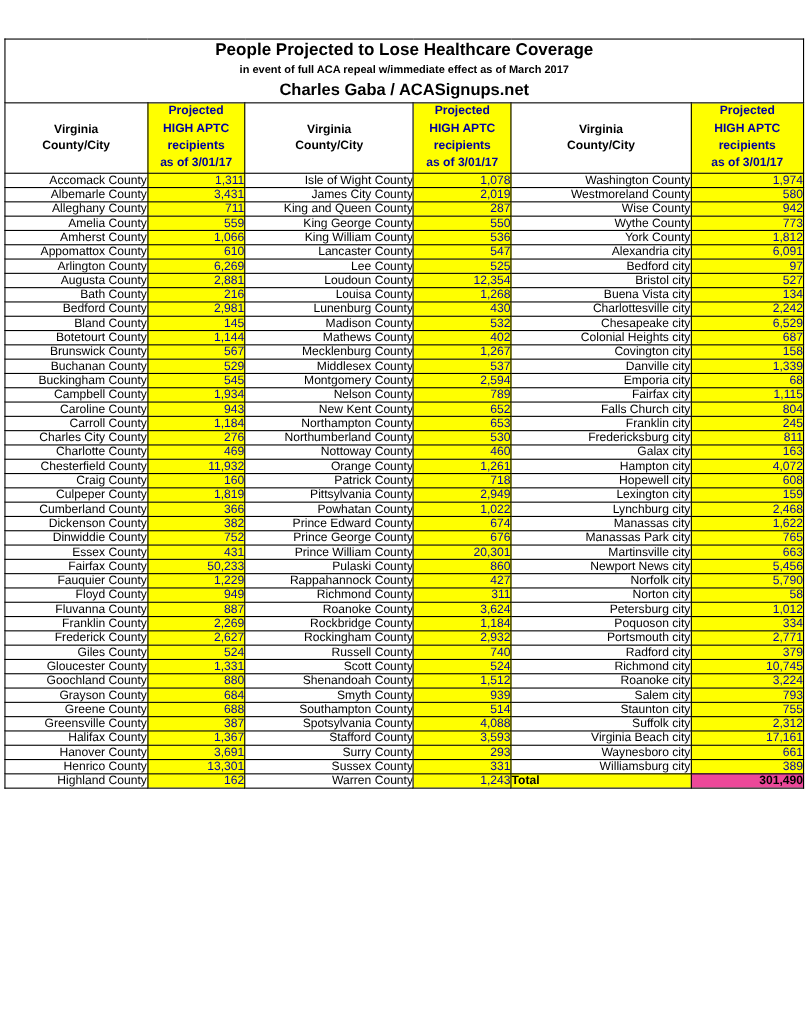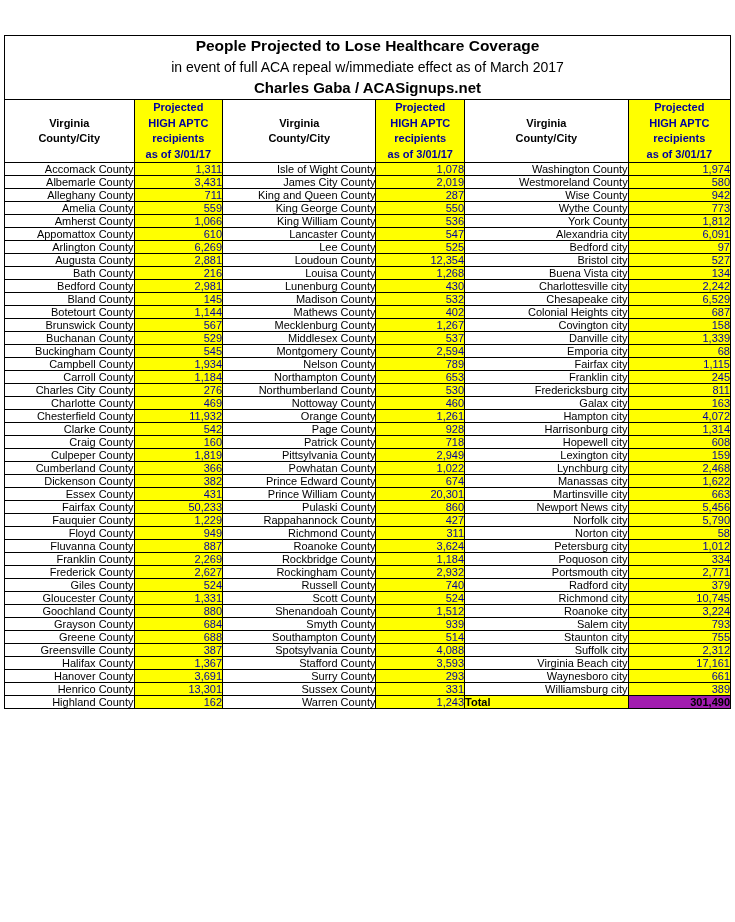--- a/index.html
+++ b/index.html
@@ -36,22 +36,22 @@
     text-align: center;
     padding: 6px 4px 7px 4px;
     background: #ffffff;
   }
   .title-line1 {
     font-size: 15.5px;
     font-weight: bold;
     line-height: 1.35;
   }
   .title-line2 {
-    font-size: 14px;
-    font-weight: normal;
+    font-size: 10px;
+    font-weight: bold;
     line-height: 1.45;
   }
   .title-line3 {
     font-size: 15px;
     font-weight: bold;
     line-height: 1.45;
   }
   th.hdr-name {
     background: #ffffff;
     text-align: center;
@@ -87,21 +87,21 @@
   }
   td.total-label {
     background: #ffff00;
     text-align: left;
     padding: 1px 5px 1px 2px;
     font-size: 11.5px;
     font-weight: bold;
     color: #000000;
   }
   td.total-val {
-    background: #a21caf;
+    background: #ec4899;
     text-align: right;
     padding: 1px 5px 1px 2px;
     font-size: 11.5px;
     font-weight: bold;
     color: #000000;
   }
   col.c-name { width: 114px; }
   col.c-val  { width: 78px; }
   col.c-name2 { width: 135px; }
   col.c-val2  { width: 78px; }
@@ -285,20 +285,28 @@
         </tr>
         <tr>
           <td class="name">Campbell County</td>
           <td class="val">1,934</td>
           <td class="name">Nelson County</td>
           <td class="val">789</td>
           <td class="name">Fairfax city</td>
           <td class="val">1,115</td>
         </tr>
         <tr>
+          <td class="name">Caroline County</td>
+          <td class="val">943</td>
+          <td class="name">New Kent County</td>
+          <td class="val">652</td>
+          <td class="name">Falls Church city</td>
+          <td class="val">804</td>
+        </tr>
+        <tr>
           <td class="name">Carroll County</td>
           <td class="val">1,184</td>
           <td class="name">Northampton County</td>
           <td class="val">653</td>
           <td class="name">Franklin city</td>
           <td class="val">245</td>
         </tr>
         <tr>
           <td class="name">Charles City County</td>
           <td class="val">276</td>
@@ -317,28 +325,20 @@
         </tr>
         <tr>
           <td class="name">Chesterfield County</td>
           <td class="val">11,932</td>
           <td class="name">Orange County</td>
           <td class="val">1,261</td>
           <td class="name">Hampton city</td>
           <td class="val">4,072</td>
         </tr>
         <tr>
-          <td class="name">Clarke County</td>
-          <td class="val">542</td>
-          <td class="name">Page County</td>
-          <td class="val">928</td>
-          <td class="name">Harrisonburg city</td>
-          <td class="val">1,314</td>
-        </tr>
-        <tr>
           <td class="name">Craig County</td>
           <td class="val">160</td>
           <td class="name">Patrick County</td>
           <td class="val">718</td>
           <td class="name">Hopewell city</td>
           <td class="val">608</td>
         </tr>
         <tr>
           <td class="name">Culpeper County</td>
           <td class="val">1,819</td>
@@ -357,20 +357,28 @@
         </tr>
         <tr>
           <td class="name">Dickenson County</td>
           <td class="val">382</td>
           <td class="name">Prince Edward County</td>
           <td class="val">674</td>
           <td class="name">Manassas city</td>
           <td class="val">1,622</td>
         </tr>
         <tr>
+          <td class="name">Dinwiddie County</td>
+          <td class="val">752</td>
+          <td class="name">Prince George County</td>
+          <td class="val">676</td>
+          <td class="name">Manassas Park city</td>
+          <td class="val">765</td>
+        </tr>
+        <tr>
           <td class="name">Essex County</td>
           <td class="val">431</td>
           <td class="name">Prince William County</td>
           <td class="val">20,301</td>
           <td class="name">Martinsville city</td>
           <td class="val">663</td>
         </tr>
         <tr>
           <td class="name">Fairfax County</td>
           <td class="val">50,233</td>

